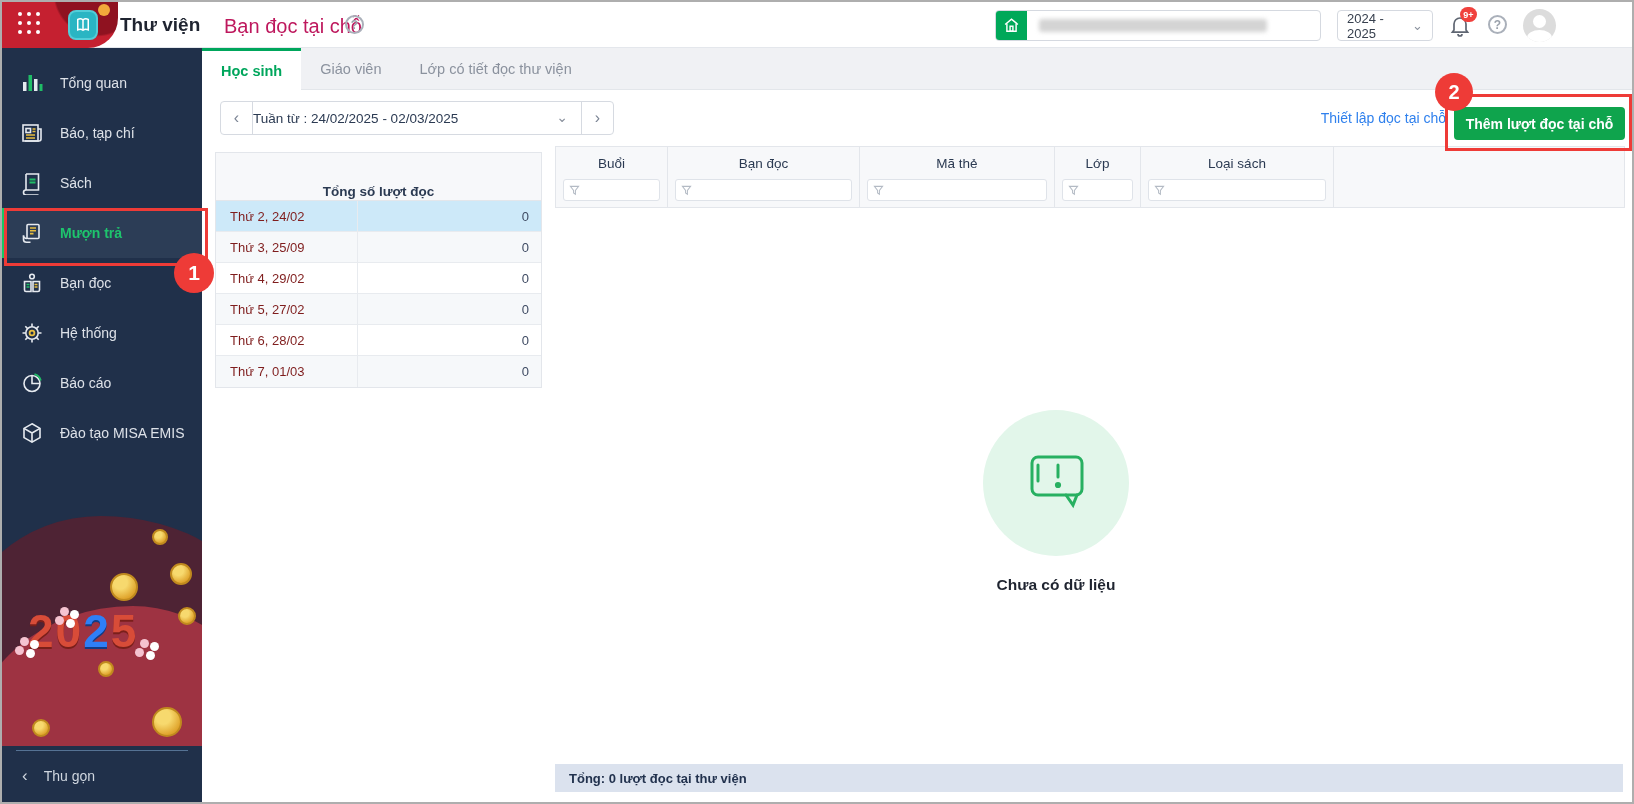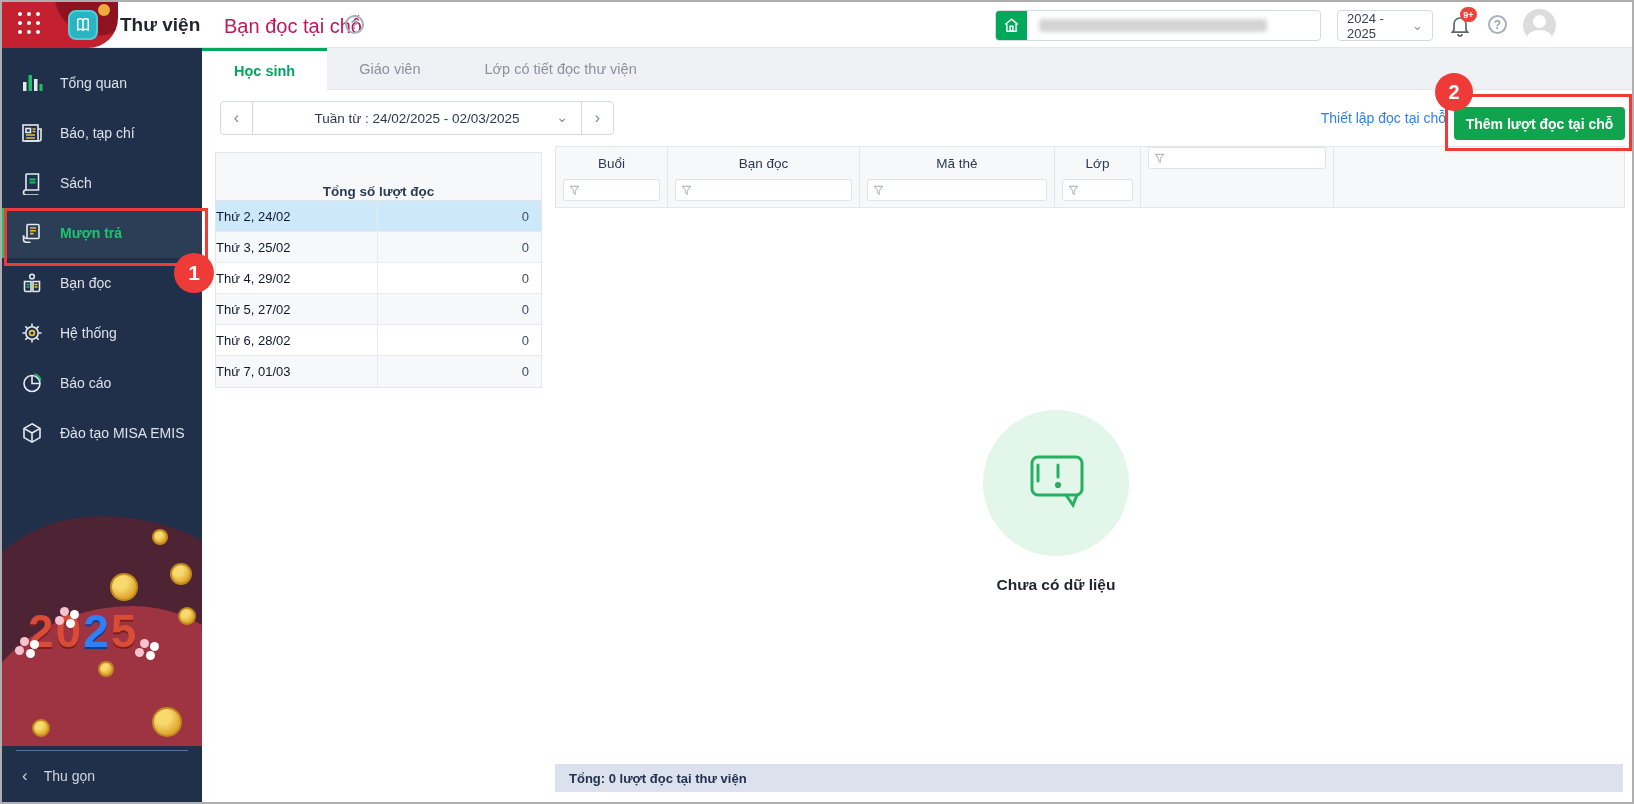--- a/index.html
+++ b/index.html
@@ -70,52 +70,52 @@
   .flower { position:absolute; width:9px; height:9px; border-radius:50%; background:#f5c3d0;
            box-shadow:10px 3px 0 #fff, -5px 9px 0 #f5c3d0, 6px 12px 0 #fff; }
   .collapse-row { position:absolute; left:0; bottom:0; width:200px; height:52px; display:flex;
            align-items:center; gap:16px; padding-left:20px; color:#cfd6df; font-size:14px; cursor:pointer; }
   .collapse-row::before { content:""; position:absolute; left:14px; right:14px; top:0;
            border-top:1px solid rgba(130,170,210,.55); }
   .collapse-chev { font-size:17px; color:#cfd6df; }
   
   .tabbar { position:absolute; left:200px; top:46px; right:0; height:42px; background:#f0f1f4;
             border-bottom:1px solid #e3e6ea; display:flex; z-index:3; }
-  .tab { height:42px; padding:0 32px; display:flex; align-items:center; font-size:14.5px;
+  .tab { height:42px; padding:0 19px; display:flex; align-items:center; font-size:14.5px;
          color:#8b929e; cursor:pointer; }
   .tab.active { background:#fff; border-top:3px solid #00a65c; color:#00a65c; font-weight:700;
          padding-top:0; }
   
   .week-ctrl { position:absolute; left:218px; top:99px; width:394px; height:34px; background:#fff;
          border:1px solid #d6dae1; border-radius:4px; display:flex; z-index:2; }
   .wc-btn { width:31px; display:flex; align-items:center; justify-content:center; color:#7b8494;
          font-size:16px; cursor:pointer; }
   .wc-center { flex:1; position:relative; border-left:1px solid #d6dae1; border-right:1px solid #d6dae1;
-         display:flex; align-items:center; justify-content:center; font-size:13.5px; color:#2b3a52; cursor:pointer; }
+         display:flex; align-items:center; font-size:13.5px; color:#2b3a52; cursor:pointer; }
   .wc-center .chev { position:absolute; right:13px; top:8px; font-size:14px; }
   .settings-link { position:absolute; right:186px; top:108px; color:#2f80ed; font-size:14px;
          text-decoration:none; z-index:2; }
   .add-btn { position:absolute; left:1452px; top:105px; width:171px; height:33px; background:#0fa44d;
          border:none; border-radius:4px; color:#fff; font-weight:700; font-size:14px;
          font-family:inherit; cursor:pointer; z-index:2; }
   
   .day-table { position:absolute; left:213px; top:150px; width:327px; border:1px solid #e3e6eb;
          font-size:13px; z-index:2; background:#fff; }
   .dt-head { display:flex; height:48px; background:#f7f8fa; border-bottom:1px solid #e3e6eb;
          font-weight:700; color:#2b3a52; font-size:13.5px; }
   .dt-head .c1 { width:162px; display:flex; align-items:center; justify-content:center;
          border-right:1px solid #e3e6eb; }
   .dt-head .c2 { flex:1; display:flex; align-items:center; justify-content:center;
          text-align:center; padding:0 28px; line-height:1.25;margin-top:32px; }
   .dt-row { display:flex; height:31px; border-bottom:1px solid #e8ebef; background:#fff; }
   .dt-row:last-child { border-bottom:none; }
   .dt-row.alt { background:#f6f8fa; }
   .dt-row.sel { background:#cde9f9; }
-  .dt-row .c1 { width:162px; display:flex; align-items:center; 
-         border-right:1px solid #e8ebef; color:#0f172a; }
+  .dt-row .c1 { width:142px; display:flex; align-items:center; padding-left:14px;
+         border-right:1px solid #e8ebef; color:#7f1d1d; }
   .dt-row .c2 { flex:1; display:flex; align-items:center; justify-content:flex-end; padding-right:12px; color:#3f4b63; }
   
   .detail-head { position:absolute; left:553px; top:144px; width:1070px; display:flex;
          border:1px solid #e3e6eb; background:#f7f8fa; z-index:2; }
   .dcol { border-right:1px solid #e3e6eb; }
   .dcol:last-child { border-right:none; }
   .dh { height:32px; display:flex; align-items:center; justify-content:center;
         font-weight:400; font-size:13.5px; color:#2b3a52; }
   .df { height:28px; padding:0 7px; }
   .filter-input { width:100%; height:22px; background:#fff; border:1px solid #dfe3e9; border-radius:3px;
@@ -332,21 +332,21 @@
 
   <div class="day-table">
     <div class="dt-head">
       <div class="c2">Tổng số lượt đọc</div>
     </div>
     <div class="dt-row sel">
       <div class="c1">Thứ 2, 24/02</div>
       <div class="c2">0</div>
     </div>
     <div class="dt-row alt">
-      <div class="c1">Thứ 3, 25/02</div>
+      <div class="c1">Thứ 3, 25/09</div>
       <div class="c2">0</div>
     </div>
     <div class="dt-row">
       <div class="c1">Thứ 4, 29/02</div>
       <div class="c2">0</div>
     </div>
     <div class="dt-row alt">
       <div class="c1">Thứ 5, 27/02</div>
       <div class="c2">0</div>
     </div>
@@ -395,20 +395,21 @@
       <div class="dh">Lớp</div>
       <div class="df">
           <div class="filter-input">
         <svg width="11" height="11" viewBox="0 0 12 12" fill="none" stroke="#b3bac4" stroke-width="1.1">
               <path d="M1.5 1.5h9L7 6v4L5 8.6V6z"></path>
             </svg>
       </div>
         </div>
     </div>
     <div class="dcol w6">
+      <div class="dh">Loại sách</div>
       <div class="df">
           <div class="filter-input">
         <svg width="11" height="11" viewBox="0 0 12 12" fill="none" stroke="#b3bac4" stroke-width="1.1">
               <path d="M1.5 1.5h9L7 6v4L5 8.6V6z"></path>
             </svg>
       </div>
         </div>
     </div>
     <div class="dcol wE"></div>
   </div>

